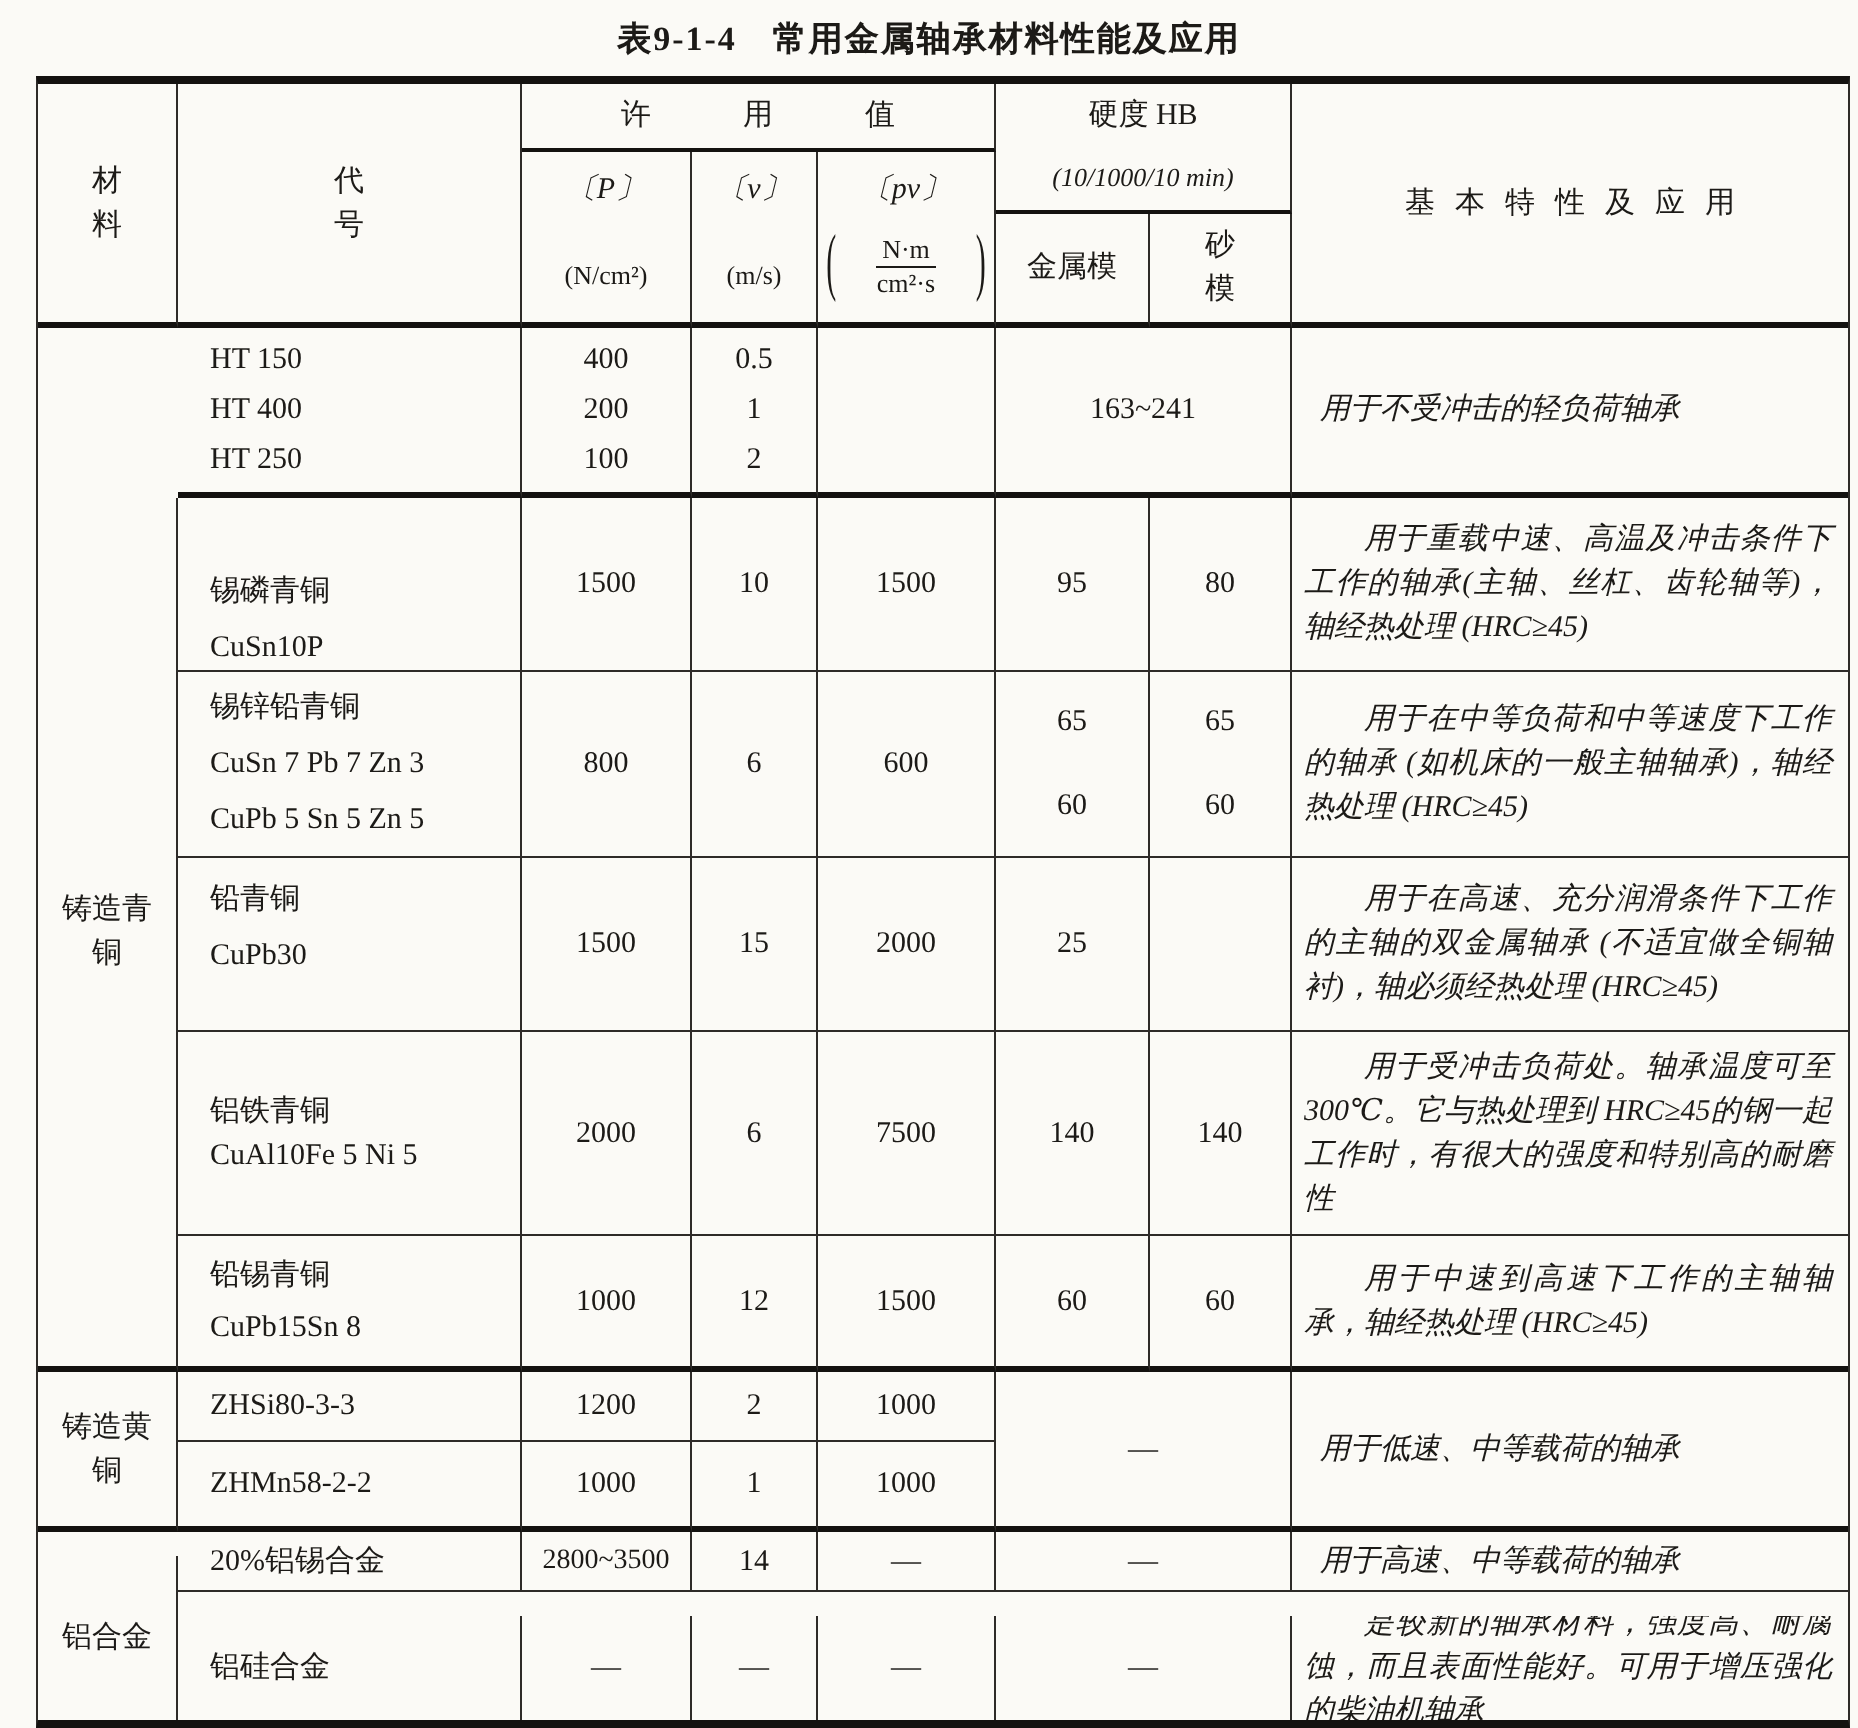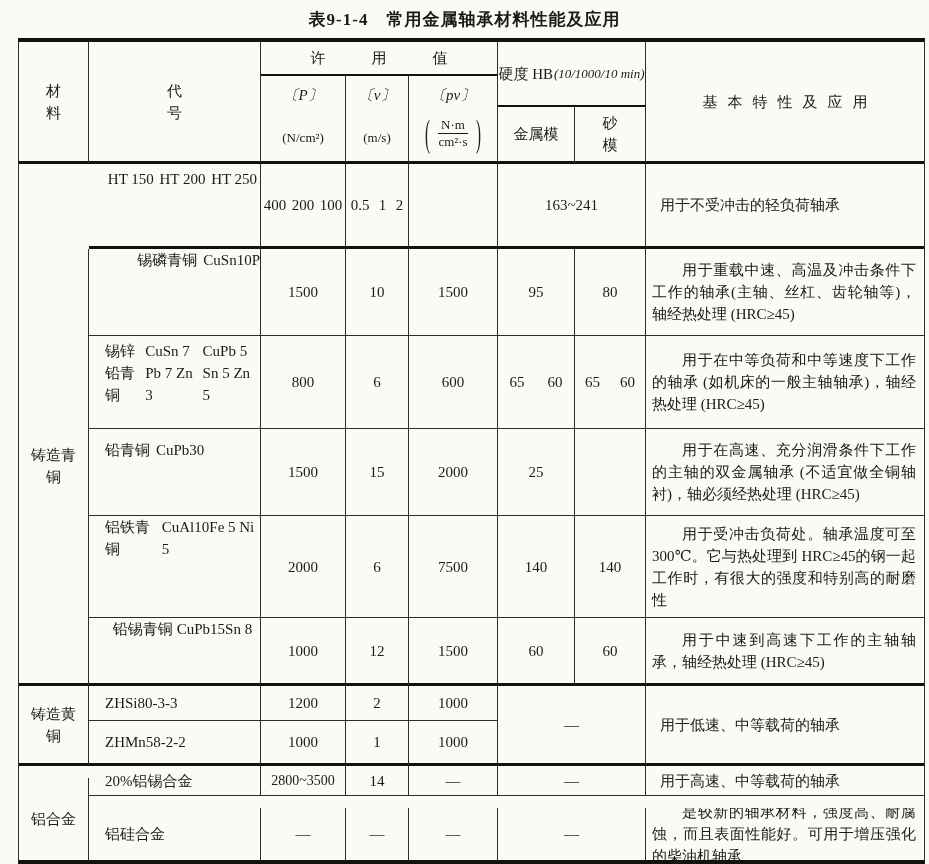--- a/index.html
+++ b/index.html
@@ -19,39 +19,39 @@
     grid-template-rows:34px 31px 57px 85px 87px 93px 87px 102px 68px 35px 45px 30px auto;
     border-top:4px solid var(--bd);
     border-bottom:4px solid var(--bd);
     border-left:1px solid var(--ln);
     border-right:1px solid var(--ln);
     background:var(--paper);
   }
   .c{display:flex;align-items:center;justify-content:center;
      border-right:1px solid var(--ln);border-bottom:1px solid var(--ln);
      font-size:15px;line-height:22px;text-align:center;overflow:hidden;}
-  .col{flex-direction:row;}
+  .col{flex-direction:column;}
   .left{justify-content:flex-start;text-align:left;}
   .vleft{align-items:flex-start;text-align:left;}
   .br0{border-right:none;}
   .bb0{border-bottom:none;margin-top:12px;}
   .bb2{border-bottom:2px solid var(--bd);}
   .bbT{border-bottom:3px solid var(--bd);}
   .sa{justify-content:space-around;}
   .pl{padding-left:16px;}
   .ital{font-style:italic;}
   .small{font-size:13px;}
   .ls17{letter-spacing:17px;padding-left:17px;}
   .ls46{letter-spacing:46px;padding-left:46px;}
   .ls95{letter-spacing:95px;padding-left:95px;}
   .ls10{letter-spacing:10px;padding-left:10px;}
   .app{padding:3px 8px 3px 6px;}
-  .app .txt{font-size:15px;line-height:22px;text-align:justify;text-indent:2em;width:100%;}
+  .app .txt{font-size:15px;line-height:22px;text-align:justify;text-indent:2em;width:100%;font-style:italic;}
   .app .txt.noind{text-indent:0;padding-left:8px;}
-  .frac{display:inline-flex;flex-direction:column;align-items:center;font-size:13px;line-height:15px;margin:0 8px;}
+  .frac{display:inline-flex;flex-direction:column;align-items:center;font-size:13px;line-height:15px;margin:0 20px;}
   .frac .num{border-bottom:1px solid var(--ink);padding:0 3px 1px 3px;}
   .paren{font-size:15px;transform:scaleY(2.5);font-weight:300;}
   .hdr-sub{display:flex;flex-direction:column;justify-content:space-between;padding:8px 0 12px 0;}
   .stack3{padding-top:4px;padding-bottom:4px;}
 </style>
 </head>
 <body>
 
 <div class="page">
   <div class="title">表9-1-4　常用金属轴承材料性能及应用</div>
@@ -85,21 +85,21 @@
     <div class="c bb2 col sa" style="grid-area:1/6/3/8">
       <div>硬度 HB</div>
       <div class="ital small">(10/1000/10 min)</div>
     </div>
     <div class="c bbT" style="grid-area:3/6/4/7">金属模</div>
     <div class="c bbT ls17" style="grid-area:3/7/4/8">砂模</div>
     <div class="c bbT br0 ls10" style="grid-area:1/8/4/9">基本特性及应用</div>
 
     <div class="c bbT col sa vleft pl stack3" style="grid-area:4/2/5/3">
       <div>HT 150</div>
-      <div>HT 200</div>
+      <div>HT 400</div>
       <div>HT 250</div>
     </div>
     <div class="c bbT col sa stack3" style="grid-area:4/3/5/4">
       <div>400</div>
       <div>200</div>
       <div>100</div>
     </div>
     <div class="c bbT col sa stack3" style="grid-area:4/4/5/5">
       <div>0.5</div>
       <div>1</div>

